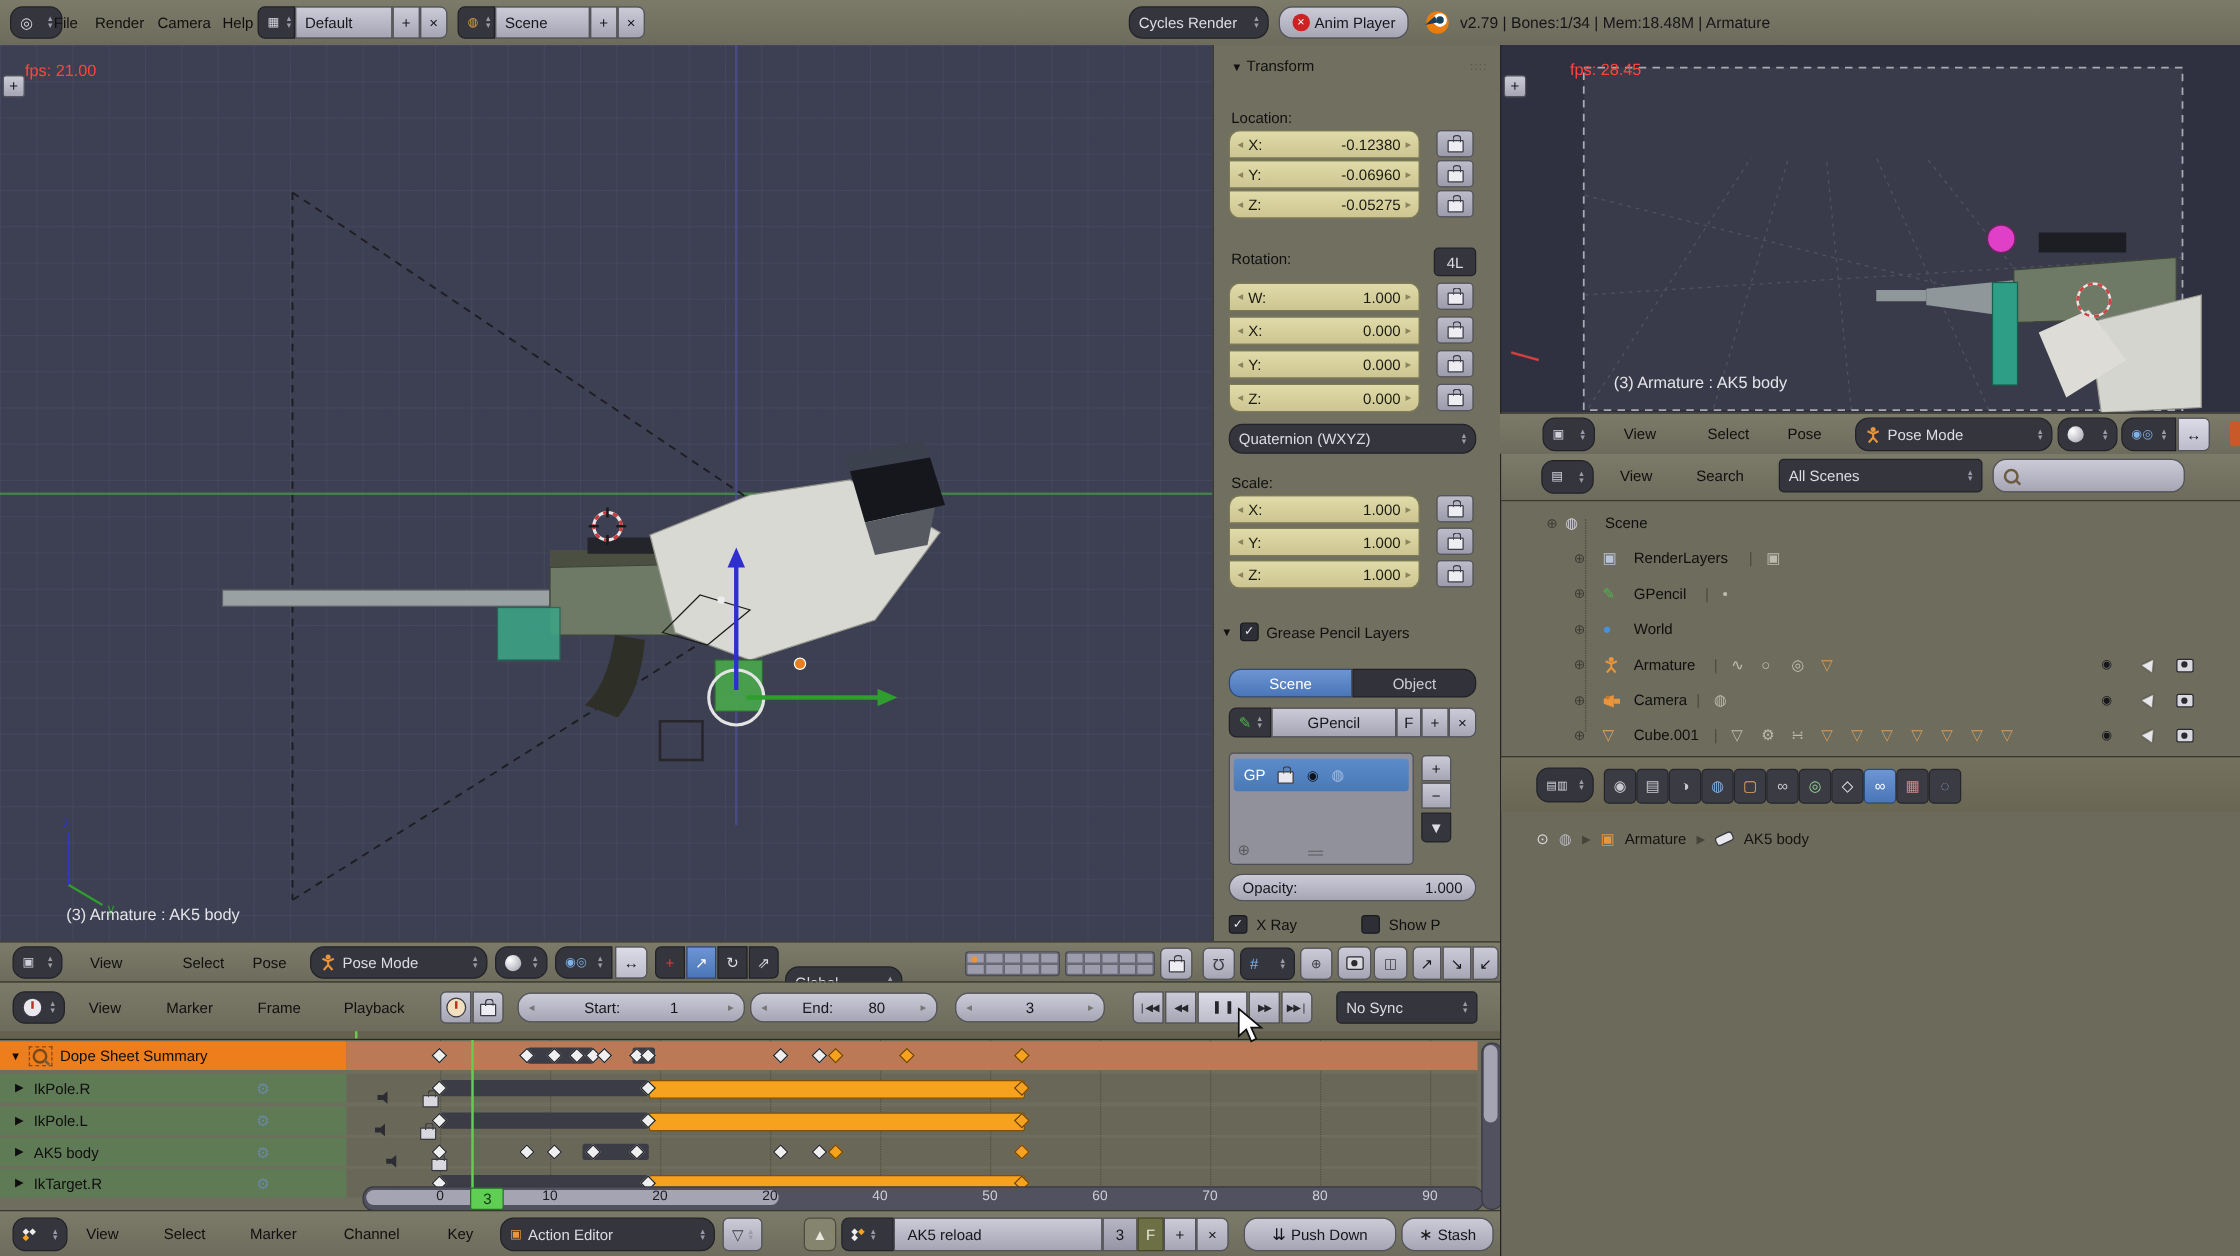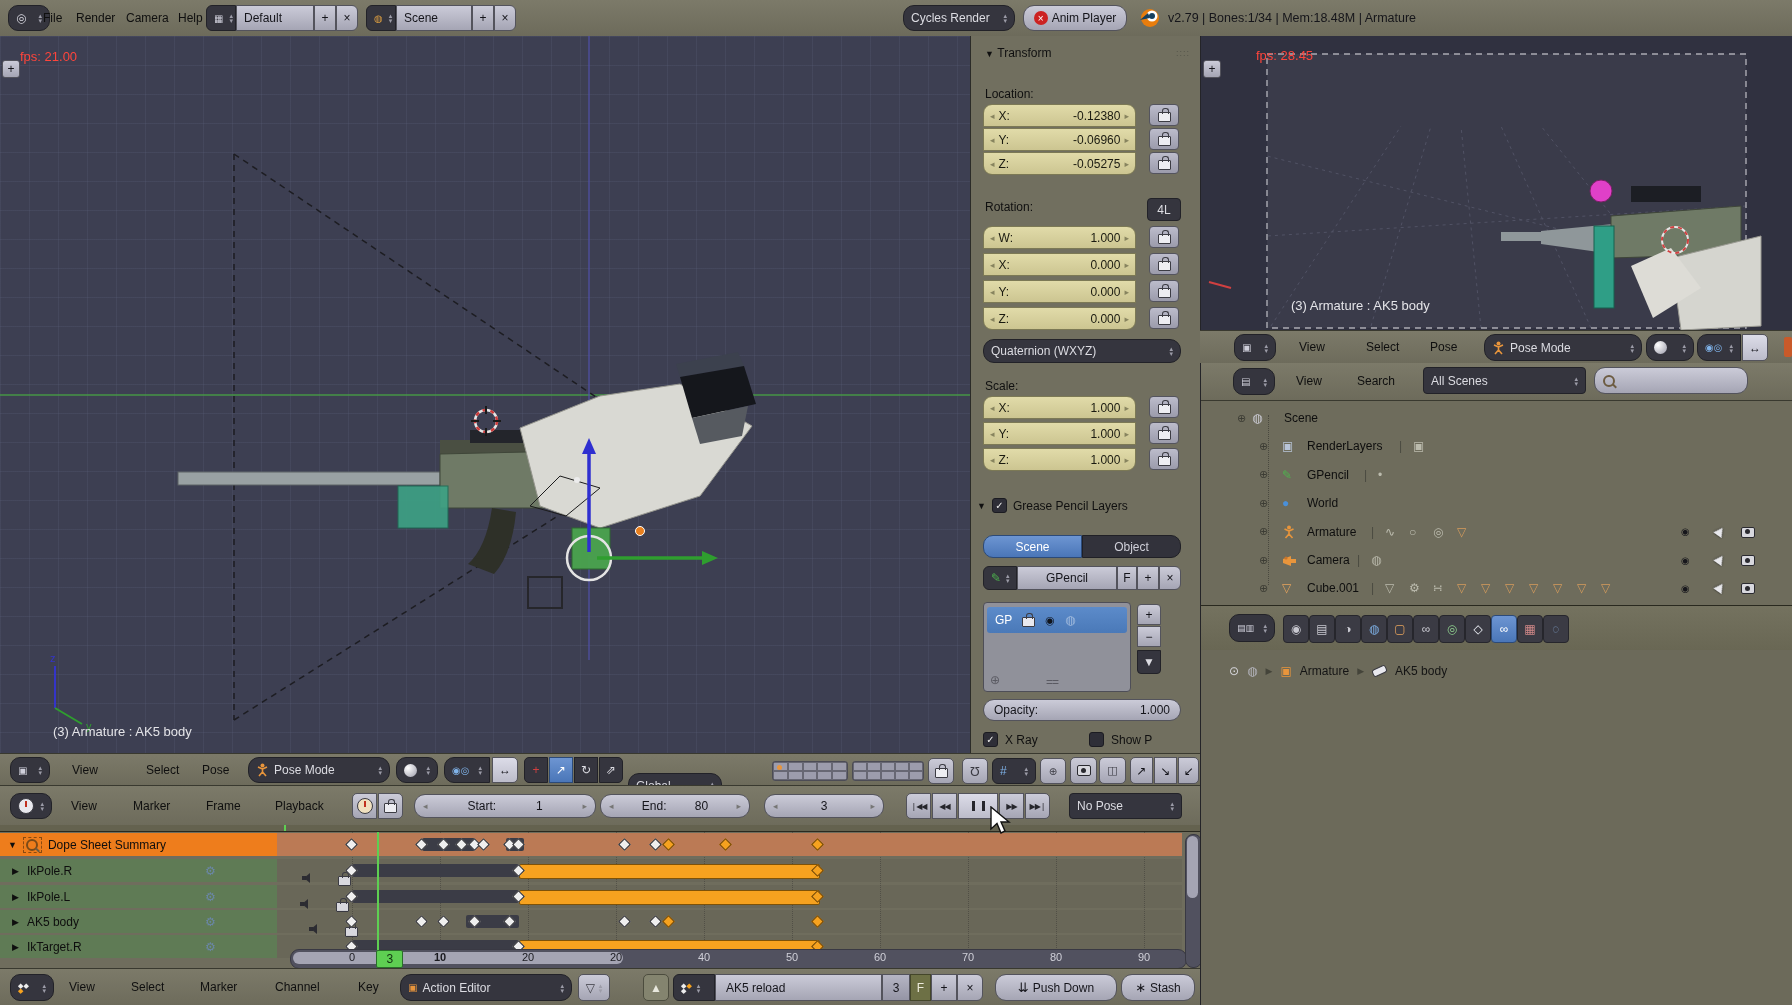--- a/index.html
+++ b/index.html
@@ -464,21 +464,21 @@
     </div>
     <div class="abs lite pb" style="left:906px;top:7px;width:25px;height:26px;border-radius:5px 0 0 5px">❘◀◀</div>
     <div class="abs lite pb" style="left:932px;top:7px;width:25px;height:26px;border-radius:0">◀◀</div>
     <div class="abs lite pressed pbars" style="left:958px;top:7px;width:40px;height:26px;border-radius:0;display:flex;align-items:center;justify-content:center">
         <i></i>
         <i></i>
       </div>
     <div class="abs lite pb" style="left:999px;top:7px;width:25px;height:26px;border-radius:0">▶▶</div>
     <div class="abs lite pb" style="left:1025px;top:7px;width:25px;height:26px;border-radius:0 5px 5px 0">▶▶❘</div>
     <div class="abs dd" style="left:1069px;top:7px;width:113px;height:26px;border-radius:4px">
-        <span>No Pose</span>
+        <span>No Sync</span>
         <span class="arr2">
           <i>▴</i>
           <i>▾</i>
         </span>
       </div>
   </div>
   <div class="abs" style="left:0;top:825px;width:1200px;height:6px;background:#64624f">
     <div class="abs" style="left:284px;top:0;width:2px;height:6px;background:#5ecf52"></div>
   </div>
 
@@ -570,21 +570,21 @@
       </div>
       <div class="band dark" style="left: 352px; top: 108px; width: 167.2px;"></div>
       <div class="band orange" style="left: 519.2px; top: 108px; width: 299.2px;"></div>
       <div class="kf" style="left: 347px; top: 110px;"></div>
       <div class="kf" style="left: 514.2px; top: 110px;"></div>
       <div class="kf o" style="left: 813.4px; top: 110px;"></div>
       <div class="abs" style="left: 290px; top: 117px; width: 895px; height: 18px; background: rgb(81, 81, 95); border: 1px solid rgb(57, 57, 67); border-radius: 9px;">
         <div style="position: absolute; left: 2px; top: 2px; width: 330px; height: 12px; background: rgb(164, 164, 179); border-radius: 7px;"></div>
       </div>
       <div class="rulnum abs" style="left: 339px; top: 119px; color: rgb(27, 27, 32);">0</div>
-      <div class="rulnum abs" style="left: 427px; top: 119px; color: rgb(27, 27, 32); font-weight: bold;">10</div>
+      <div class="rulnum abs" style="left: 427px; top: 119px; color: rgb(27, 27, 32);">10</div>
       <div class="rulnum abs" style="left: 515px; top: 119px; color: rgb(27, 27, 32);">20</div>
       <div class="rulnum abs" style="left: 603px; top: 119px; color: rgb(27, 27, 32);">20</div>
       <div class="rulnum abs" style="left: 691px; top: 119px; color: rgb(207, 207, 216);">40</div>
       <div class="rulnum abs" style="left: 779px; top: 119px; color: rgb(207, 207, 216);">50</div>
       <div class="rulnum abs" style="left: 867px; top: 119px; color: rgb(207, 207, 216);">60</div>
       <div class="rulnum abs" style="left: 955px; top: 119px; color: rgb(207, 207, 216);">70</div>
       <div class="rulnum abs" style="left: 1043px; top: 119px; color: rgb(207, 207, 216);">80</div>
       <div class="rulnum abs" style="left: 1131px; top: 119px; color: rgb(207, 207, 216);">90</div>
       <div class="abs" style="left: 1185px; top: 2px; width: 15px; height: 132px; background: rgb(81, 81, 95); border: 1px solid rgb(57, 57, 67); border-radius: 8px;">
         <div style="position: absolute; left: 1px; top: 1px; width: 11px; height: 62px; background: rgb(164, 164, 179); border-radius: 6px;"></div>

